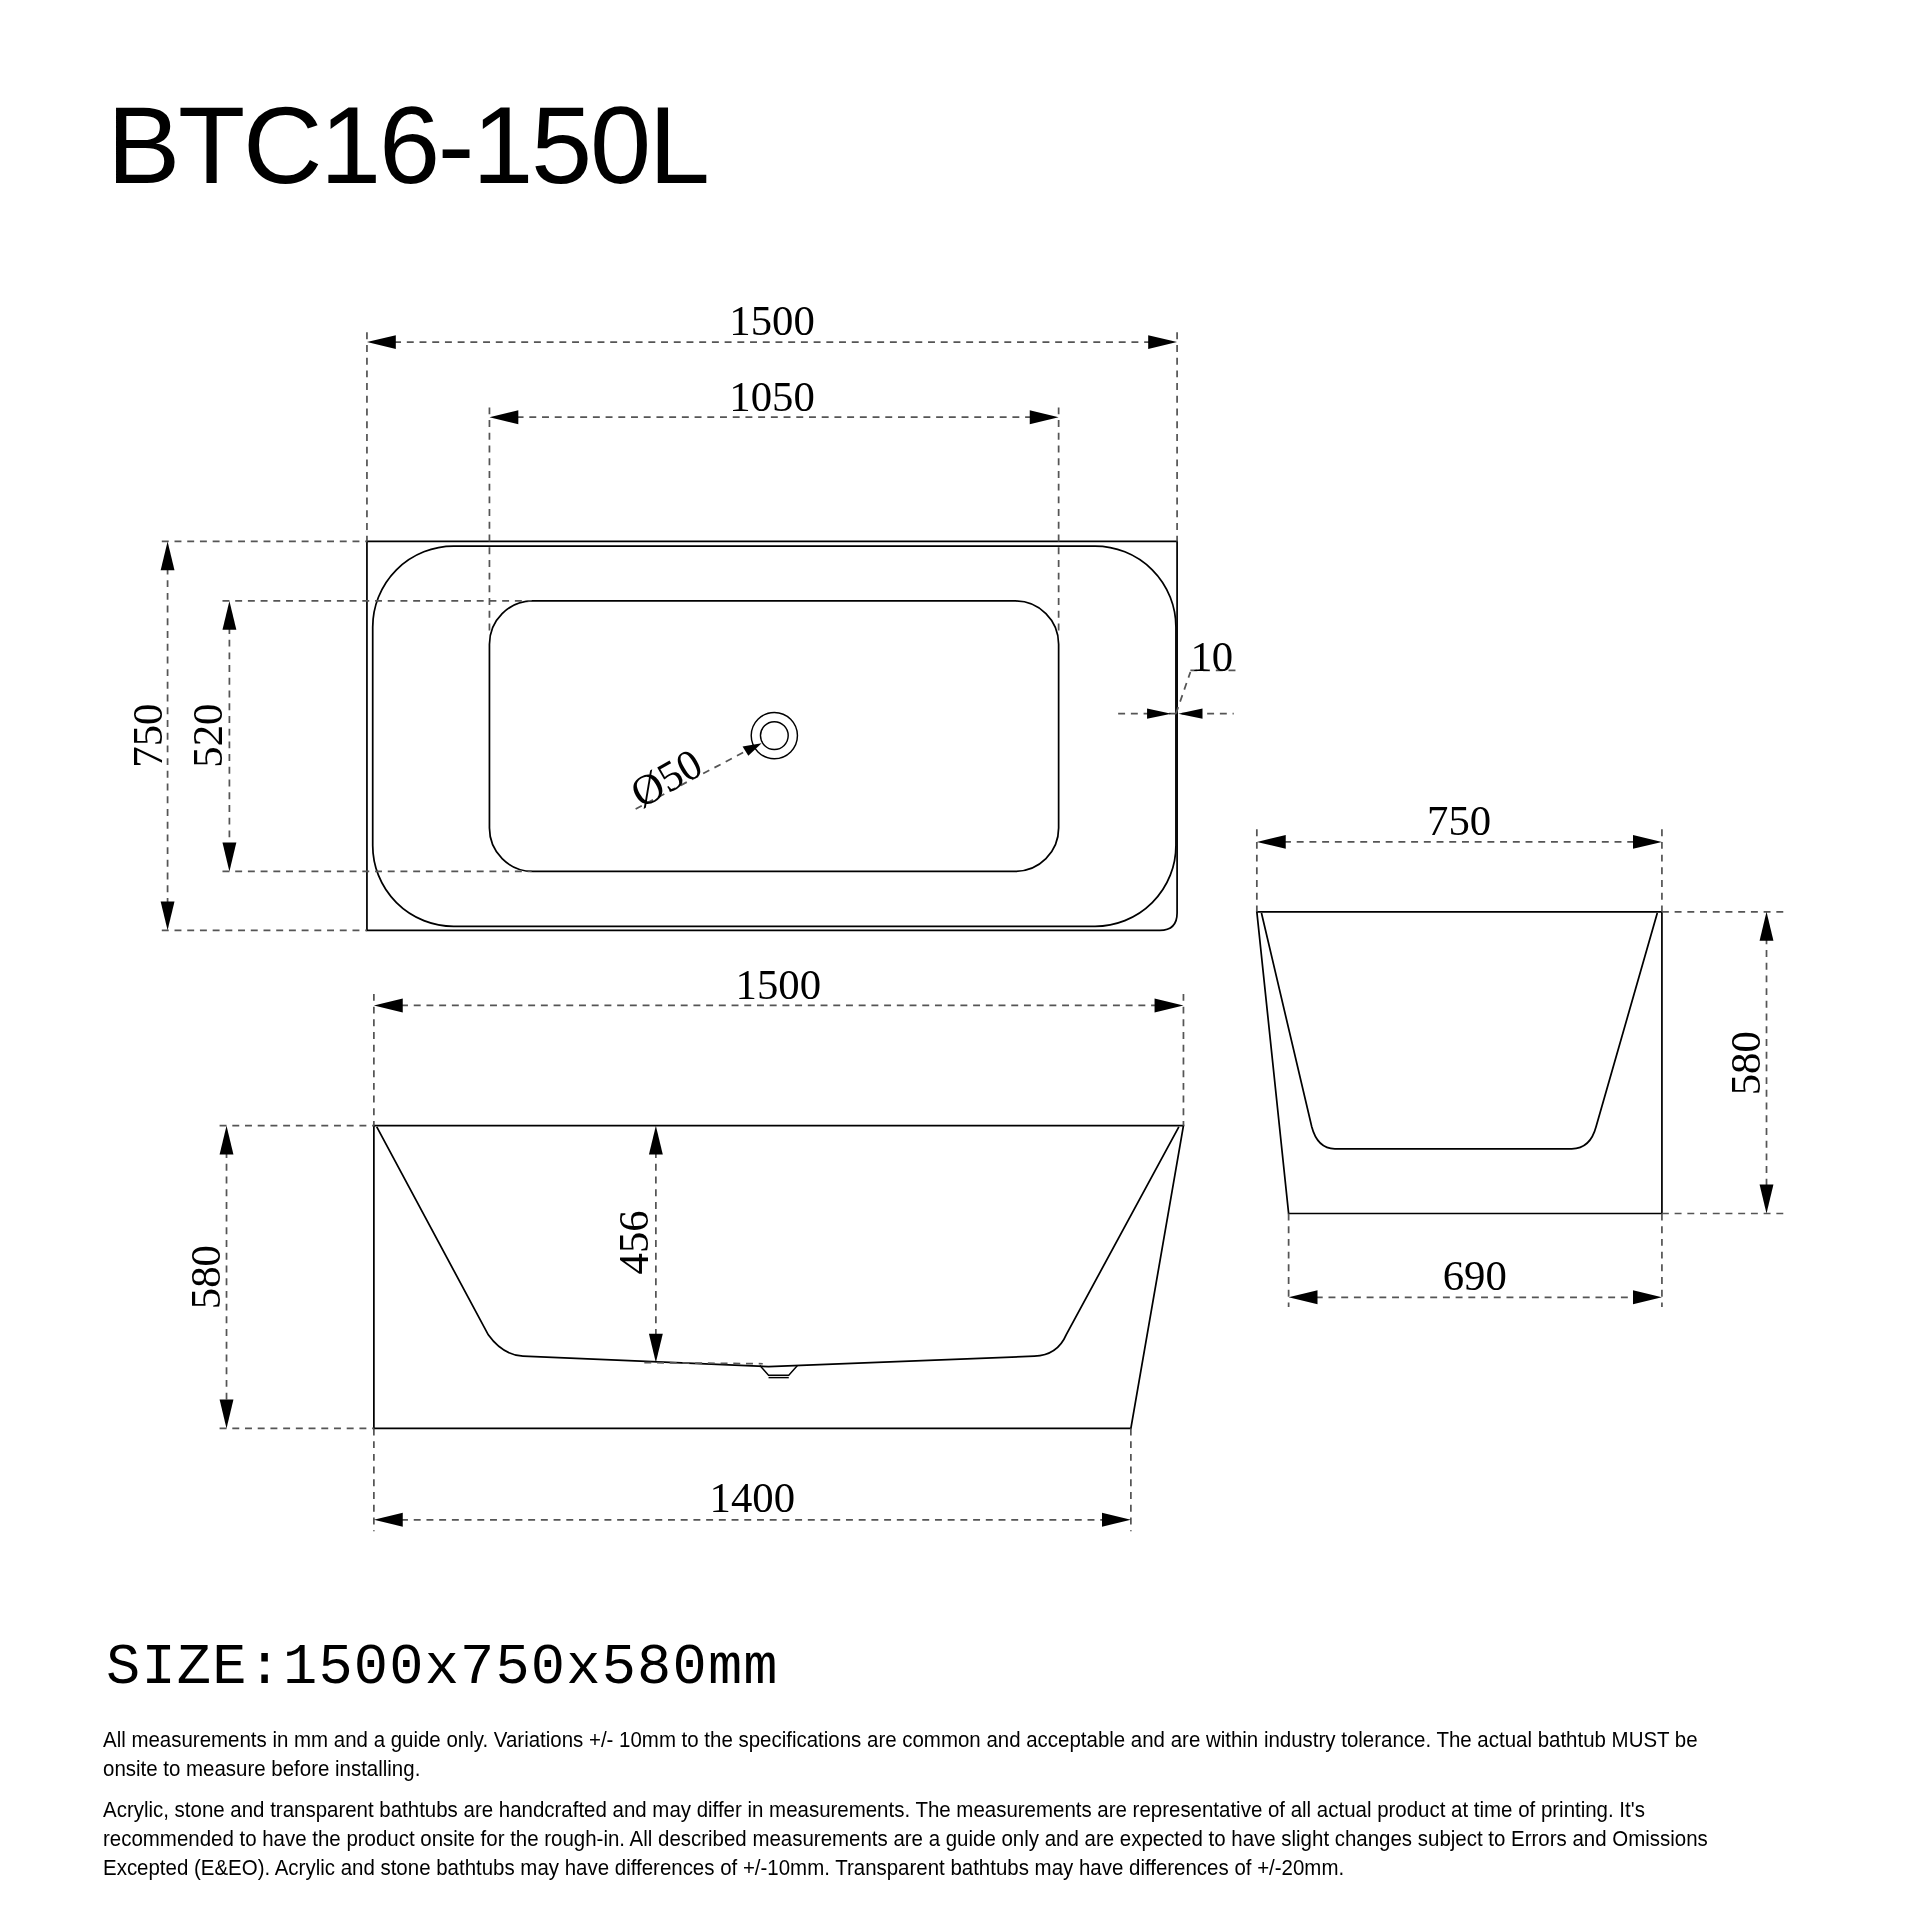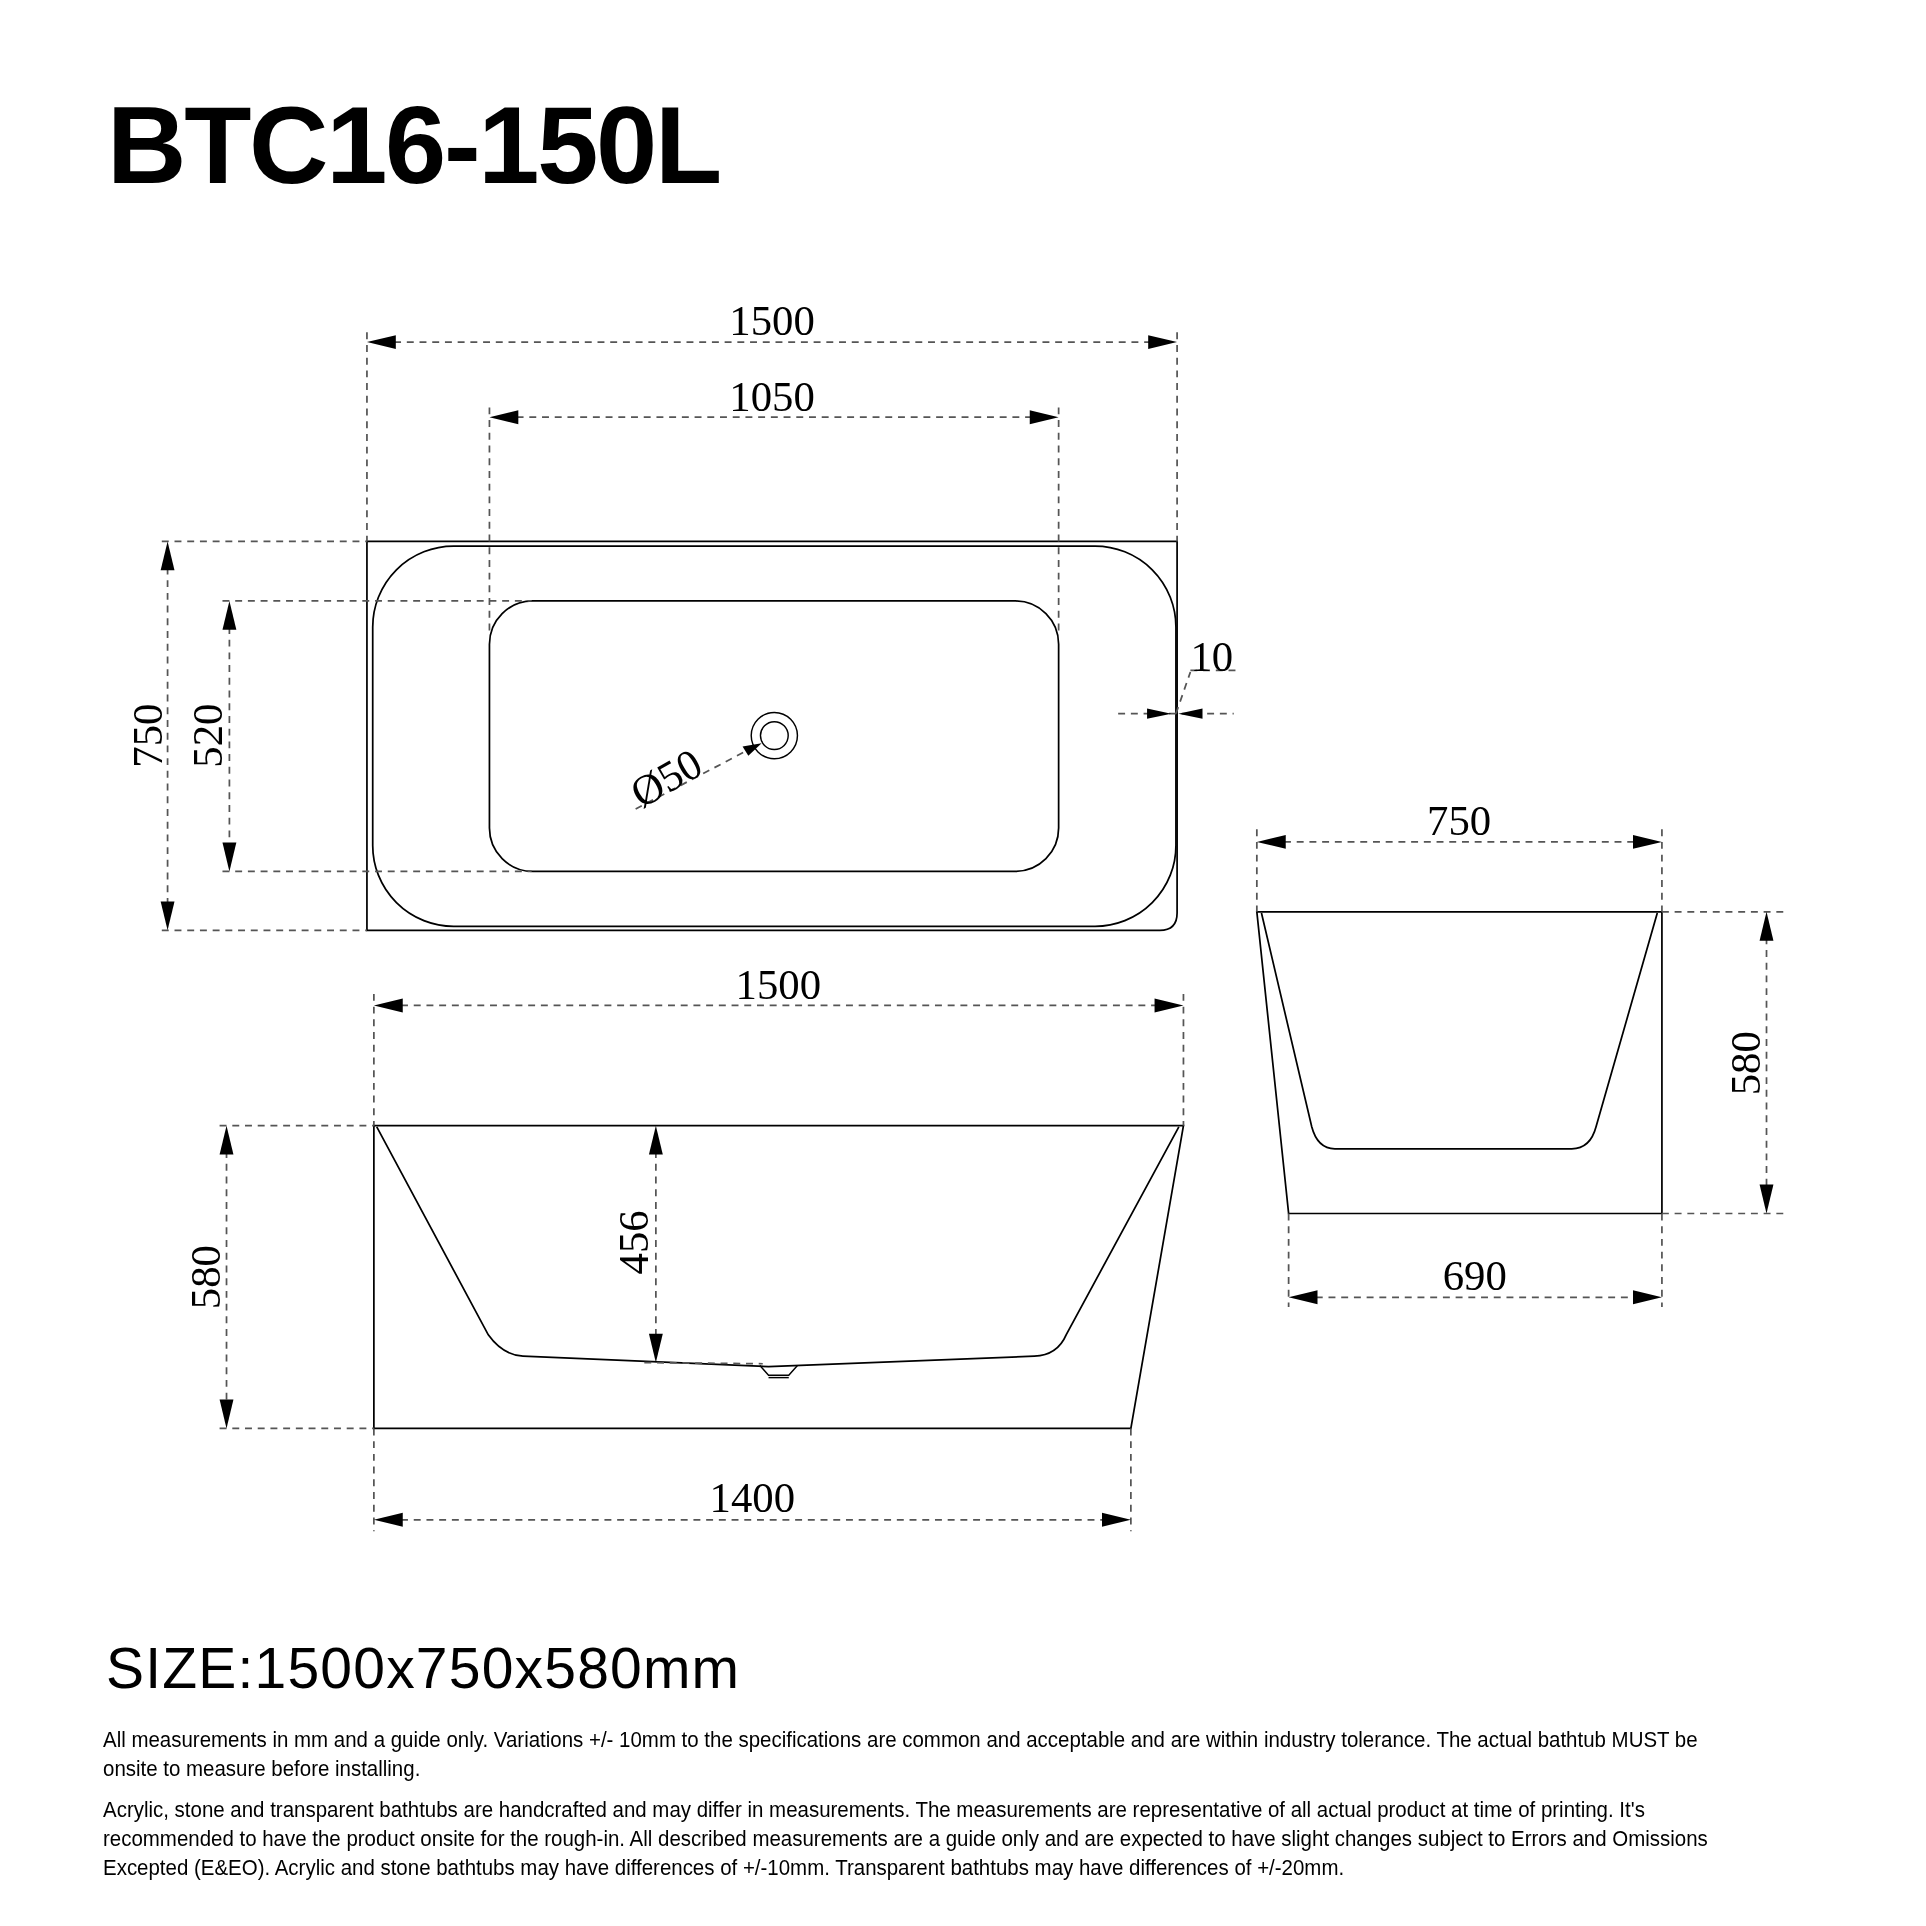--- a/index.html
+++ b/index.html
@@ -1,18 +1,18 @@
 <!DOCTYPE html>
 <html style="font-size:9.2px"><head>
 <meta charset="utf-8">
 <style>
   html,body{margin:0;padding:0;background:#ffffff;}
   body{width:1926px;height:1926px;position:relative;overflow:hidden;font-family:"Liberation Sans",sans-serif;color:#000;}
-  .title{position:absolute;left:107px;top:90px;font-family:"Liberation Sans",sans-serif;font-weight:bold;font-size:110px;line-height:1;letter-spacing:-2.3px;}
-  .size{position:absolute;left:106px;top:1640px;font-family:Liberation Sans, sans-serif;font-size:57px;line-height:1;letter-spacing:1.2px;}
+  .title{position:absolute;left:107px;top:90px;font-family:"Liberation Sans",sans-serif;font-weight:normal;font-size:110px;line-height:1;letter-spacing:-2.3px;}
+  .size{position:absolute;left:106px;top:1640px;font-family:Liberation Mono, monospace;font-size:57px;line-height:1;letter-spacing:1.2px;}
   .notes{position:absolute;left:103px;top:1725px;width:1734px;font-family:"Liberation Sans",sans-serif;font-size:22px;line-height:29px;transform:scaleX(0.93);transform-origin:left top;}
   .notes p{margin:0 0 11.6px 0;}
   svg.drawing{position:absolute;left:0;top:0;}
   .dim{font-family:"Liberation Serif",serif;font-size:74px;}
   .line{stroke:#000;fill:none;stroke-width:3;}
   .thin{stroke:#000;fill:none;stroke-width:2.5;}
   .dash{stroke:#555;fill:none;stroke-width:3;stroke-dasharray:12 10;}
   .arrow{fill:#000;}
 </style>
 </head>

